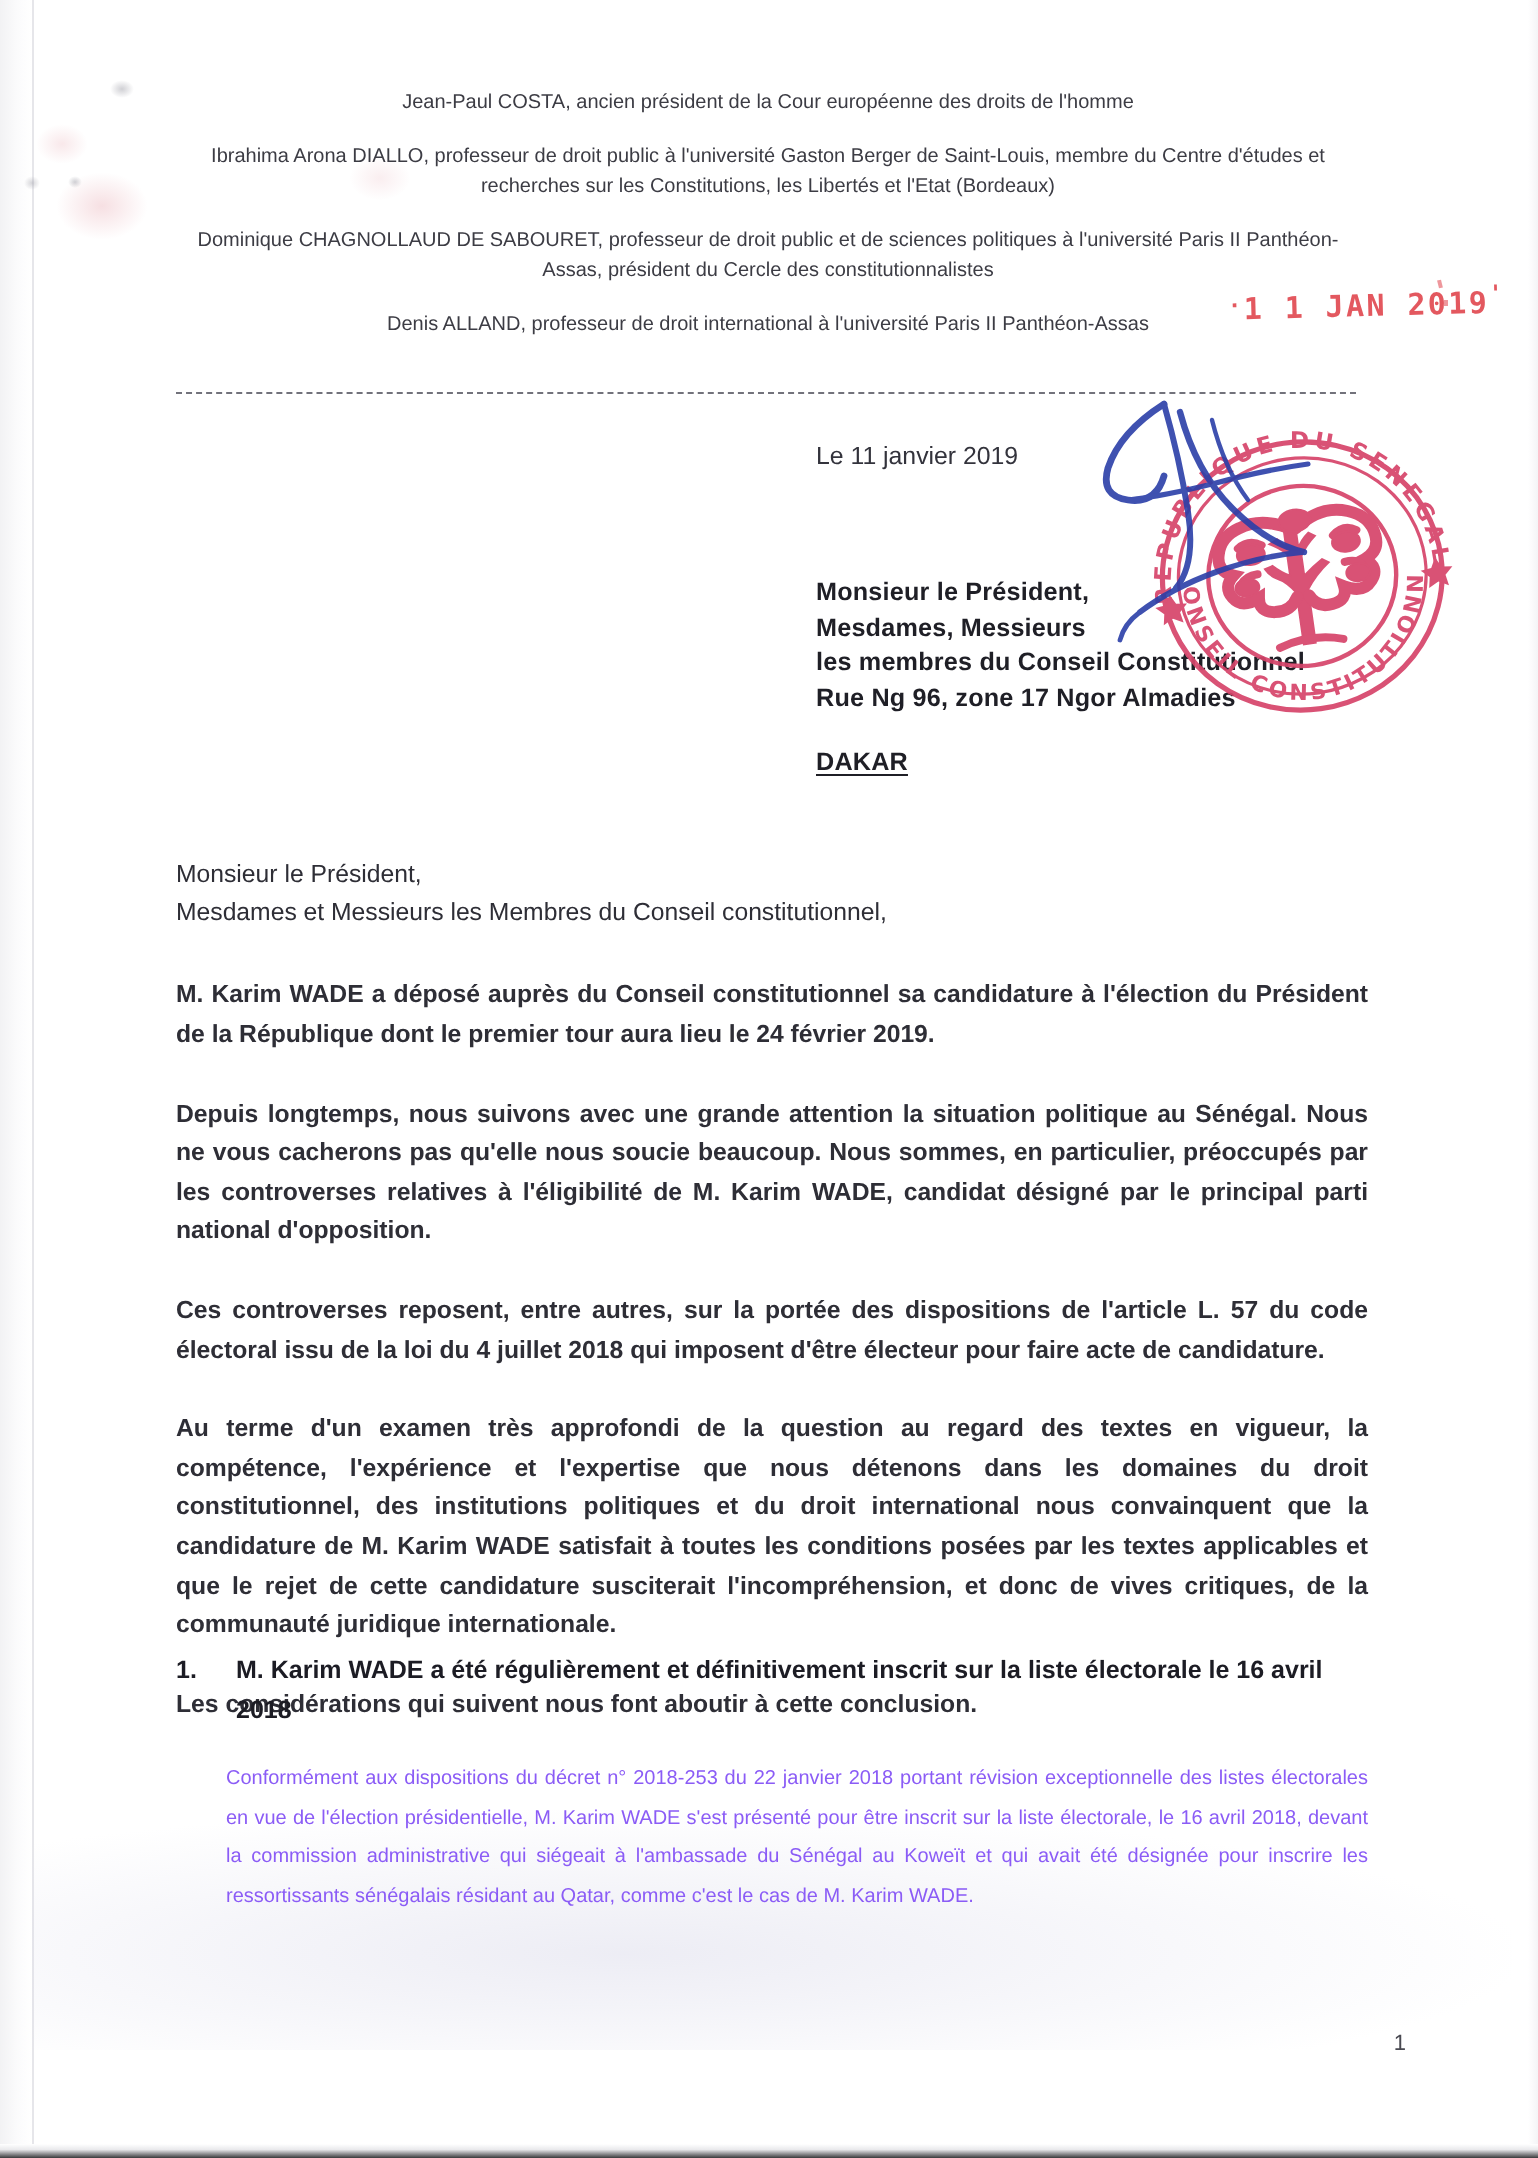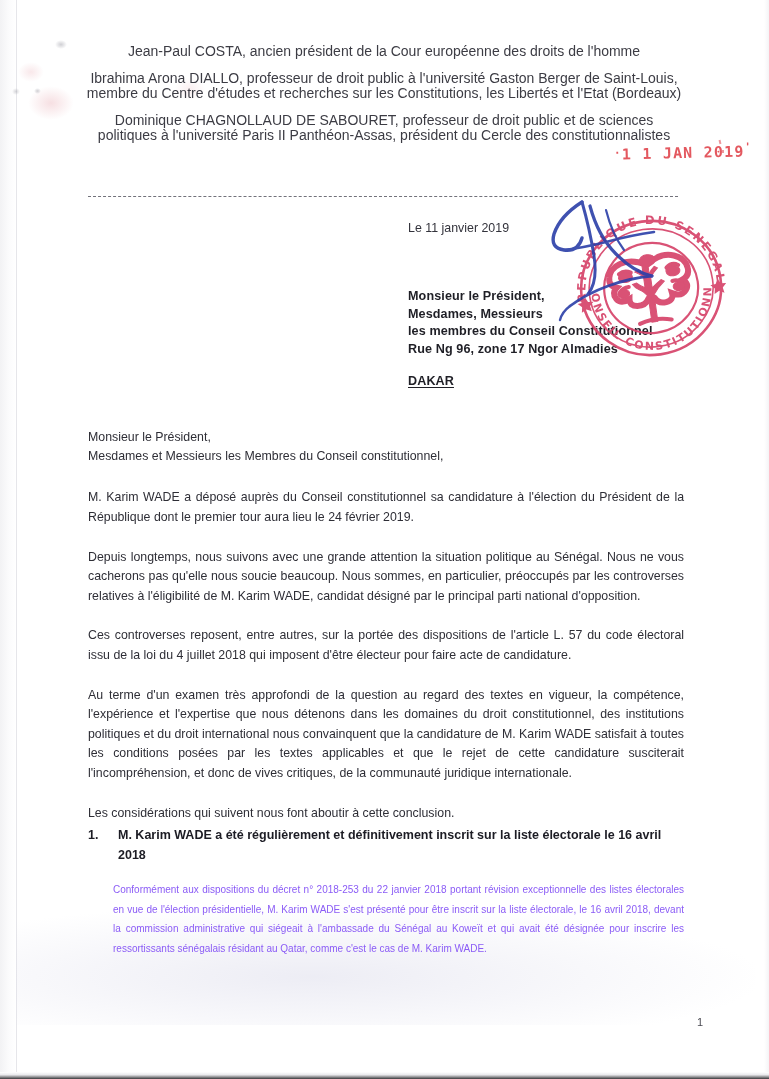--- a/index.html
+++ b/index.html
@@ -69,21 +69,21 @@
   }
 
   
   .masthead {
     position: absolute;
     left: 84px;
     top: 44px;
     width: 600px;
     text-align: center;
     color: #3c3c44;
-    font-size: 14px;
+    font-size: 10px;
     line-height: 15.5px;
   }
   .masthead .line {
     margin-bottom: 11px;
   }
   .masthead .line:last-child { margin-bottom: 0; }
 
   .rule-dashed {
     position: absolute;
     left: 88px;
@@ -132,20 +132,21 @@
     line-height: 19.6px;
   }
   .salutation {
     margin-bottom: 22px;
   }
   .salutation div { line-height: 19.2px; }
 
   p.para {
     margin: 0 0 20px 0;
     text-align: justify;
+    font-weight: bold;
   }
   p.para:last-child { margin-bottom: 0; }
 
   
   .section-heading {
     position: absolute;
     left: 88px;
     top: 826px;
     width: 596px;
     display: flex;
@@ -247,20 +248,21 @@
   <div class="smudge smudge-d"></div>
   <div class="smudge smudge-e"></div>
   <div class="smudge smudge-f"></div>
 
   <div class="content">
 
     <div class="masthead">
       <div class="line">Jean-Paul COSTA, ancien président de la Cour européenne des droits de l'homme</div>
       <div class="line">Ibrahima Arona DIALLO, professeur de droit public à l'université Gaston Berger de Saint-Louis, membre du Centre d'études et recherches sur les Constitutions, les Libertés et l'Etat (Bordeaux)</div>
       <div class="line">Dominique CHAGNOLLAUD DE SABOURET, professeur de droit public et de sciences politiques à l'université Paris II Panthéon-Assas, président du Cercle des constitutionnalistes</div>
+      <div class="line">Denis ALLAND, professeur de droit international à l'université Paris II Panthéon-Assas</div>
     </div>
 
     <div class="rule-dashed"></div>
 
     <div class="date-line">Le 11 janvier 2019</div>
 
     <div class="recipient">
       <div>Monsieur le Président,</div>
       <div>Mesdames, Messieurs</div>
       <div>les membres du Conseil Constitutionnel</div>

